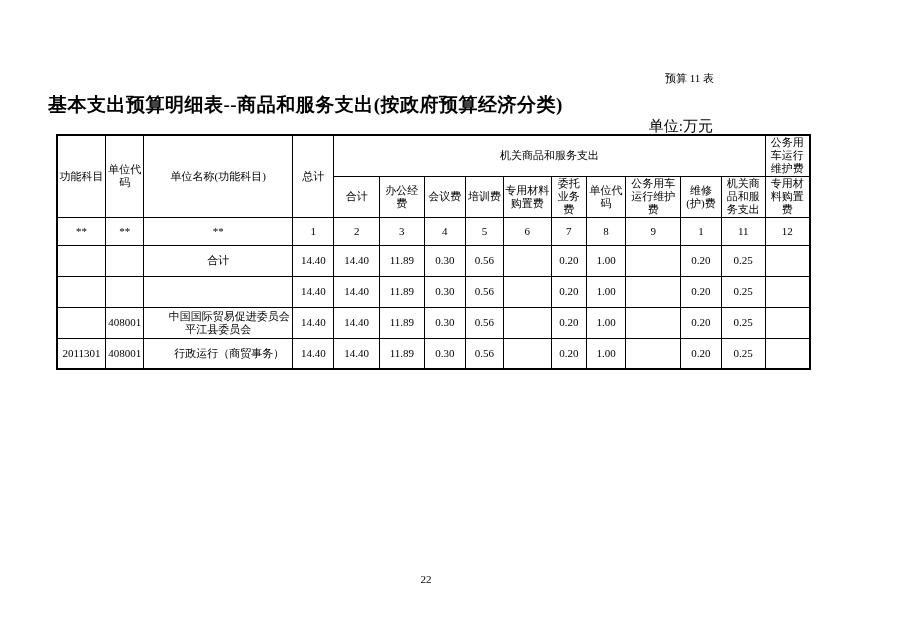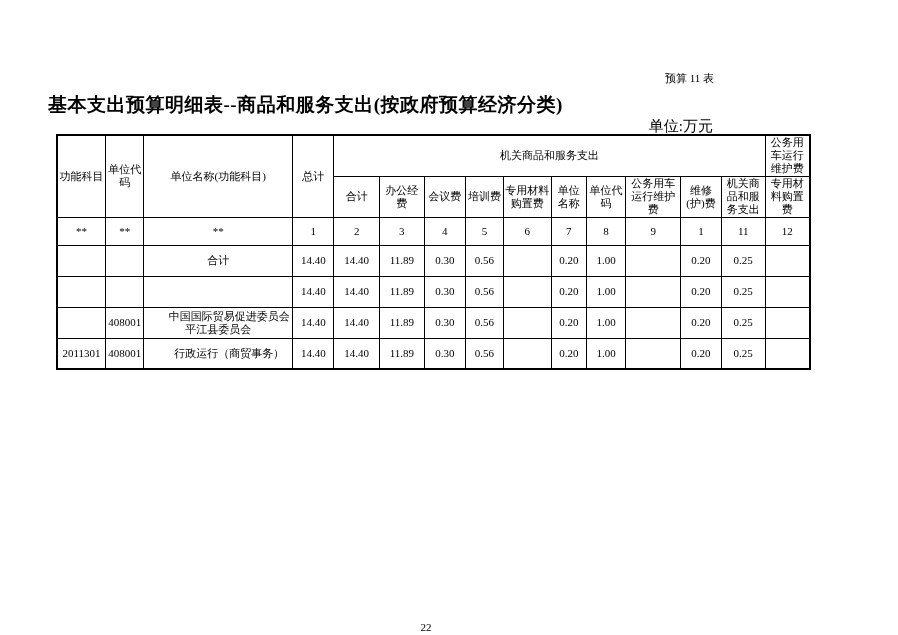--- a/index.html
+++ b/index.html
@@ -68,21 +68,20 @@
     text-align: right;
     padding-right: 3px;
   }
   .page-number {
     position: absolute;
     top: 573px;
     left: 0;
     width: 852px;
     text-align: center;
     font-size: 11px;
-    margin-top: 48px;
   }
 </style>
 </head>
 <body>
 
 <div class="page">
 
   <div class="sheet-label">预算 11 表</div>
 
   <div class="doc-title">基本支出预算明细表--商品和服务支出(按政府预算经济分类)</div>
@@ -115,21 +114,21 @@
         <th rowspan="2">总计</th>
         <th colspan="10">机关商品和服务支出</th>
         <th>公务用车运行维护费</th>
       </tr>
       <tr class="hrow">
         <th>合计</th>
         <th>办公经费</th>
         <th>会议费</th>
         <th>培训费</th>
         <th>专用材料购置费</th>
-        <th>单位名称</th>
+        <th>委托业务费</th>
         <th>单位代码</th>
         <th>公务用车运行维护费</th>
         <th>维修(护)费</th>
         <th>机关商品和服务支出</th>
         <th>专用材料购置费</th>
       </tr>
       <tr class="irow">
         <td>**</td>
         <td>**</td>
         <td>**</td>

